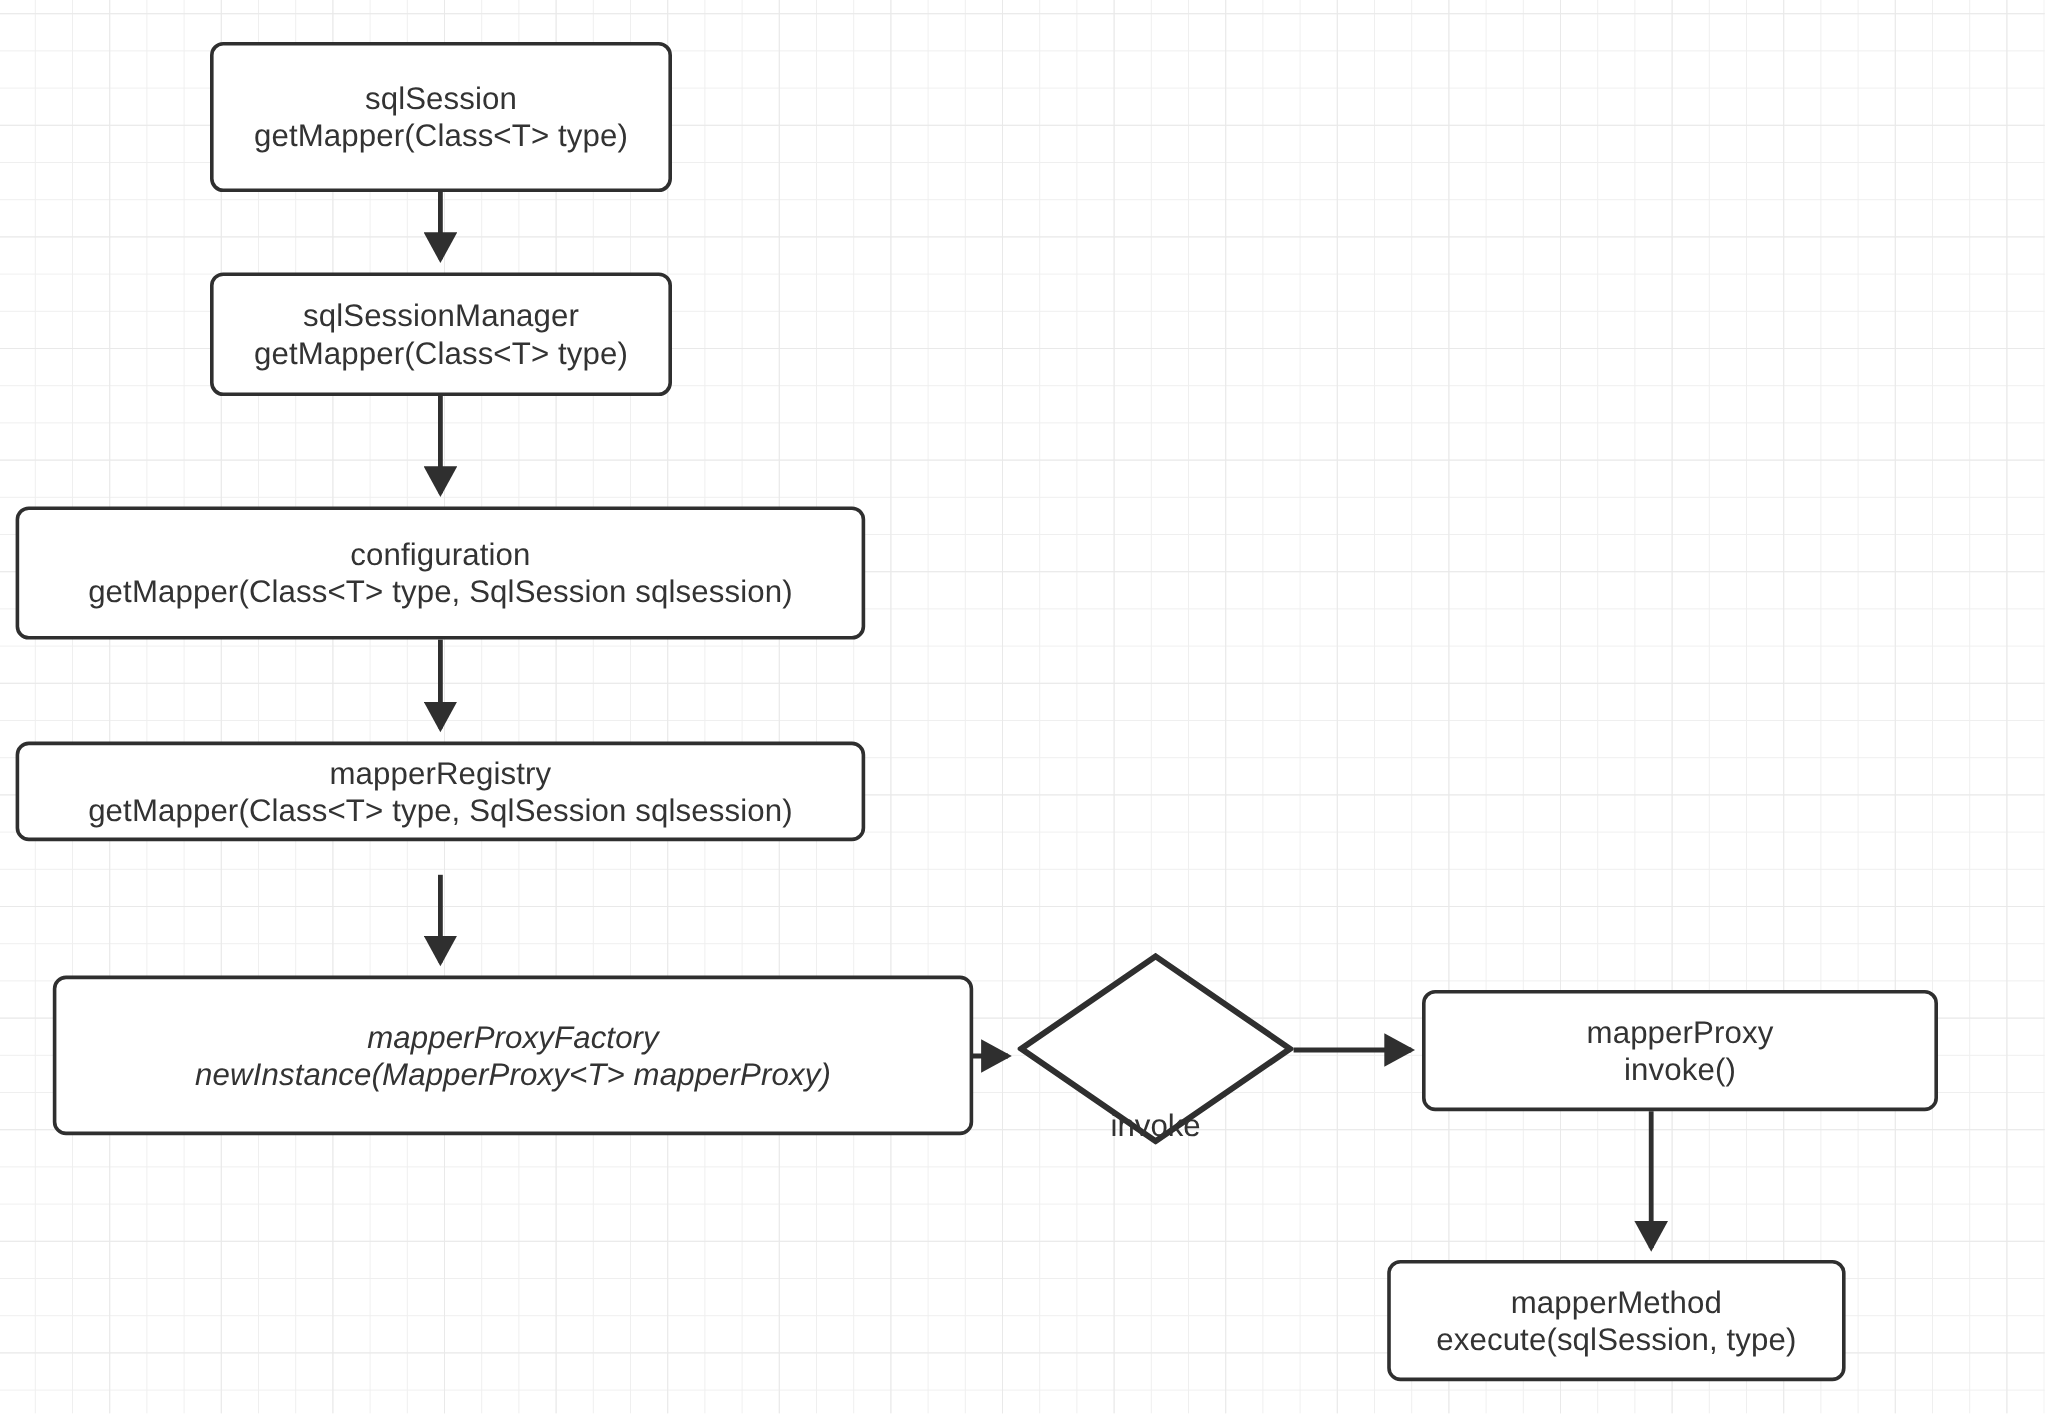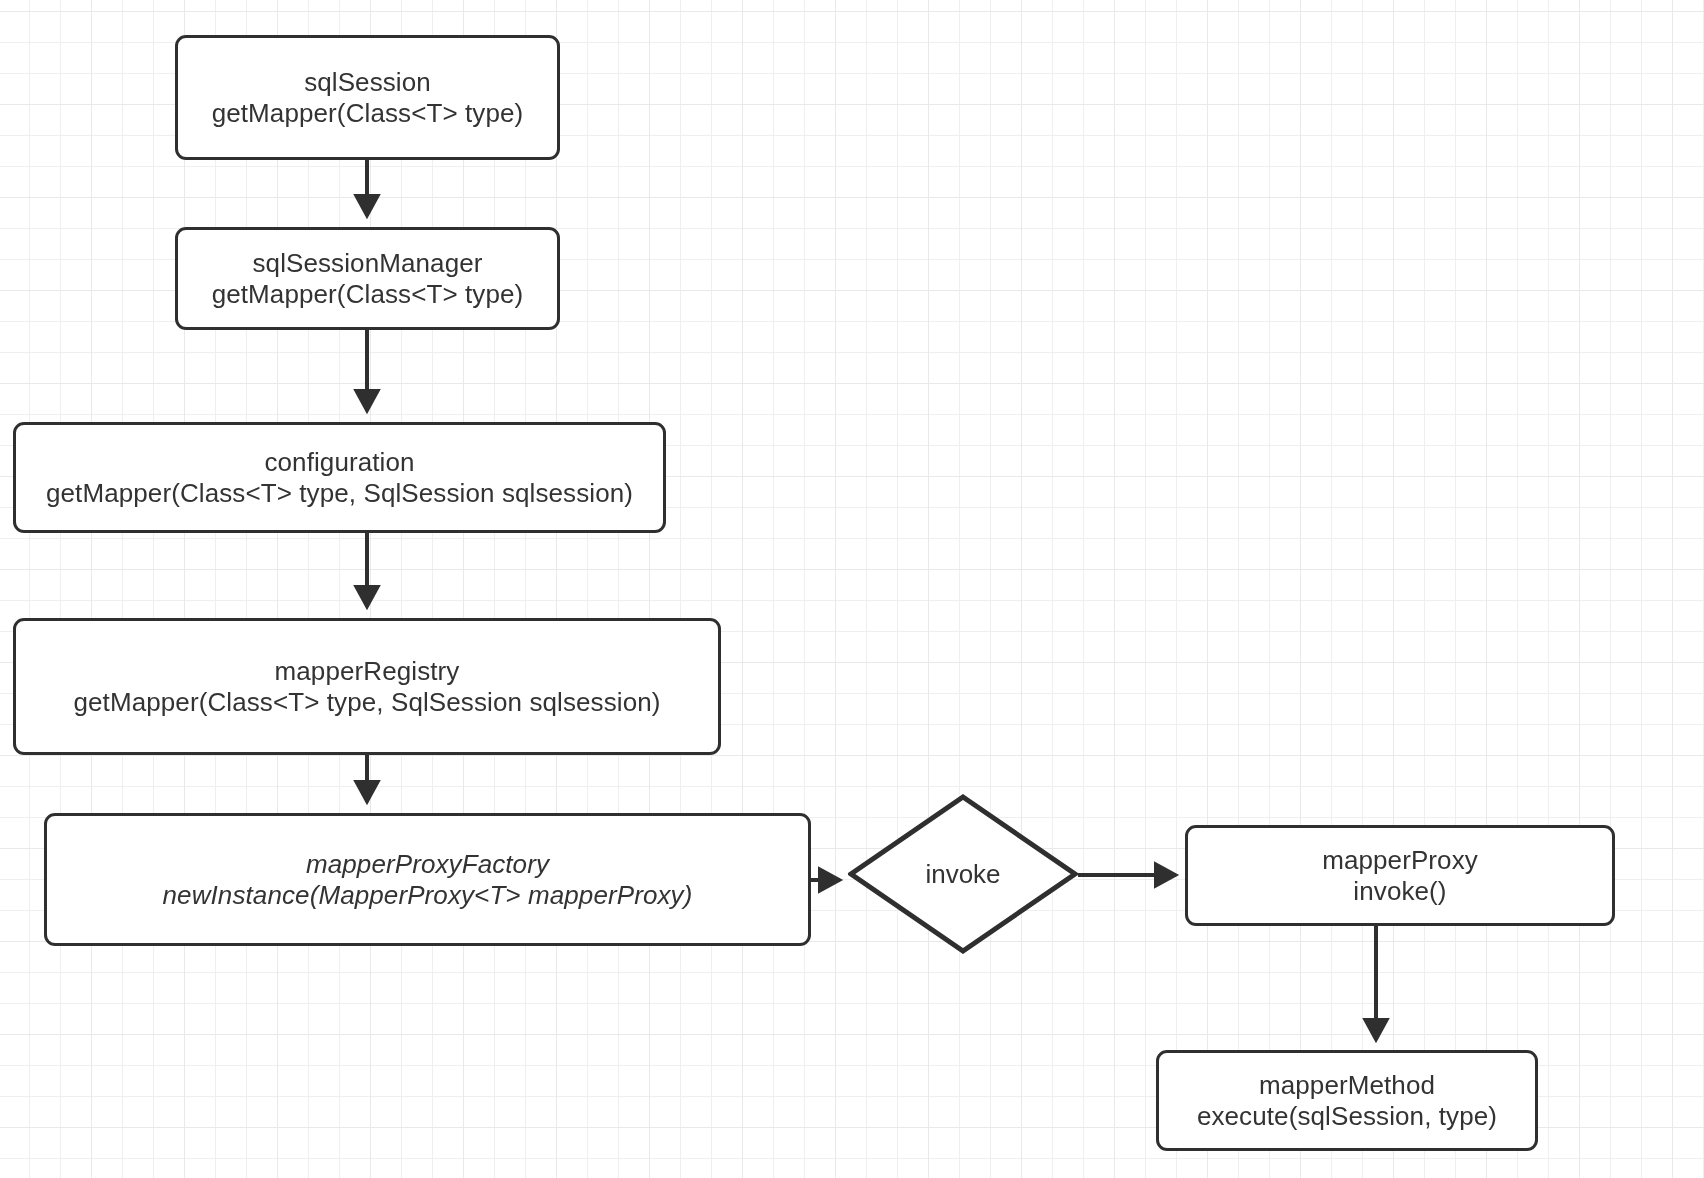--- a/index.html
+++ b/index.html
@@ -60,21 +60,21 @@
     white-space: nowrap;
     z-index: 2;
   }
   .node .line {
     display: block;
   }
   .diamond-wrap {
     position: absolute;
     z-index: 2;
     display: flex;
-    align-items: center;
+    align-items: flex-end;
     justify-content: center;
   }
   .diamond-label {
     position: relative;
     z-index: 3;
     color: #333333;
     font-size: 26px;
     white-space: nowrap;
     pointer-events: none;
   }
@@ -114,26 +114,26 @@
   <div class="node" style="left:175px; top:35px; width:385px; height:125px;">
     <span class="line">sqlSession</span>
     <span class="line">getMapper(Class&lt;T&gt; type)</span>
   </div>
 
   <div class="node" style="left:175px; top:227px; width:385px; height:103px;text-align:center;">
     <span class="line">sqlSessionManager</span>
     <span class="line">getMapper(Class&lt;T&gt; type)</span>
   </div>
 
-  <div class="node" style="left:13px; top:422px; width:653px; height:111px;">
+  <div class="node" style="left:13px; top:422px; width:708px; height:111px;">
     <span class="line">configuration</span>
     <span class="line">getMapper(Class&lt;T&gt; type, SqlSession sqlsession)</span>
   </div>
 
-  <div class="node" style="left:13px; top:618px; width:708px; height:137px;">
+  <div class="node" style="left:13px; top:618px; width:708px; height:83px;">
     <span class="line">mapperRegistry</span>
     <span class="line">getMapper(Class&lt;T&gt; type, SqlSession sqlsession)</span>
   </div>
 
   <div class="node" style="left:44px; top:813px; width:767px; height:133px;font-style:italic;">
     <span class="line">mapperProxyFactory</span>
     <span class="line">newInstance(MapperProxy&lt;T&gt; mapperProxy)</span>
   </div>
 
   <div class="diamond-wrap" style="left:848px; top:794px; width:230px; height:160px;">

